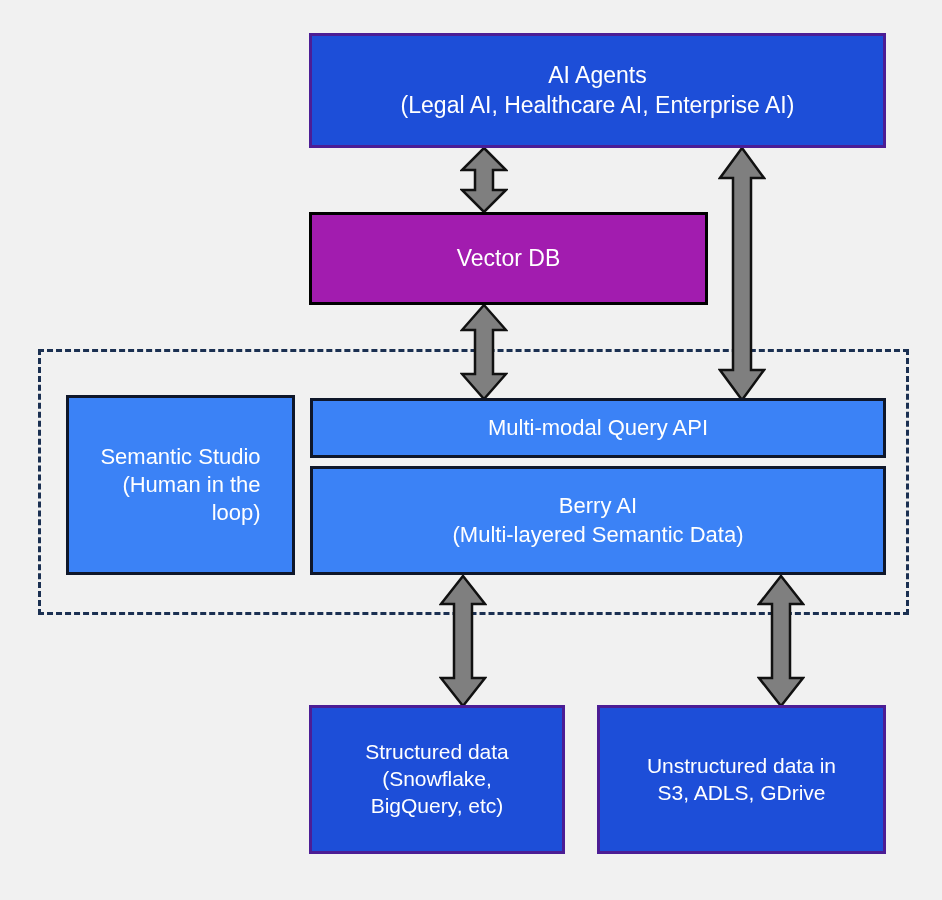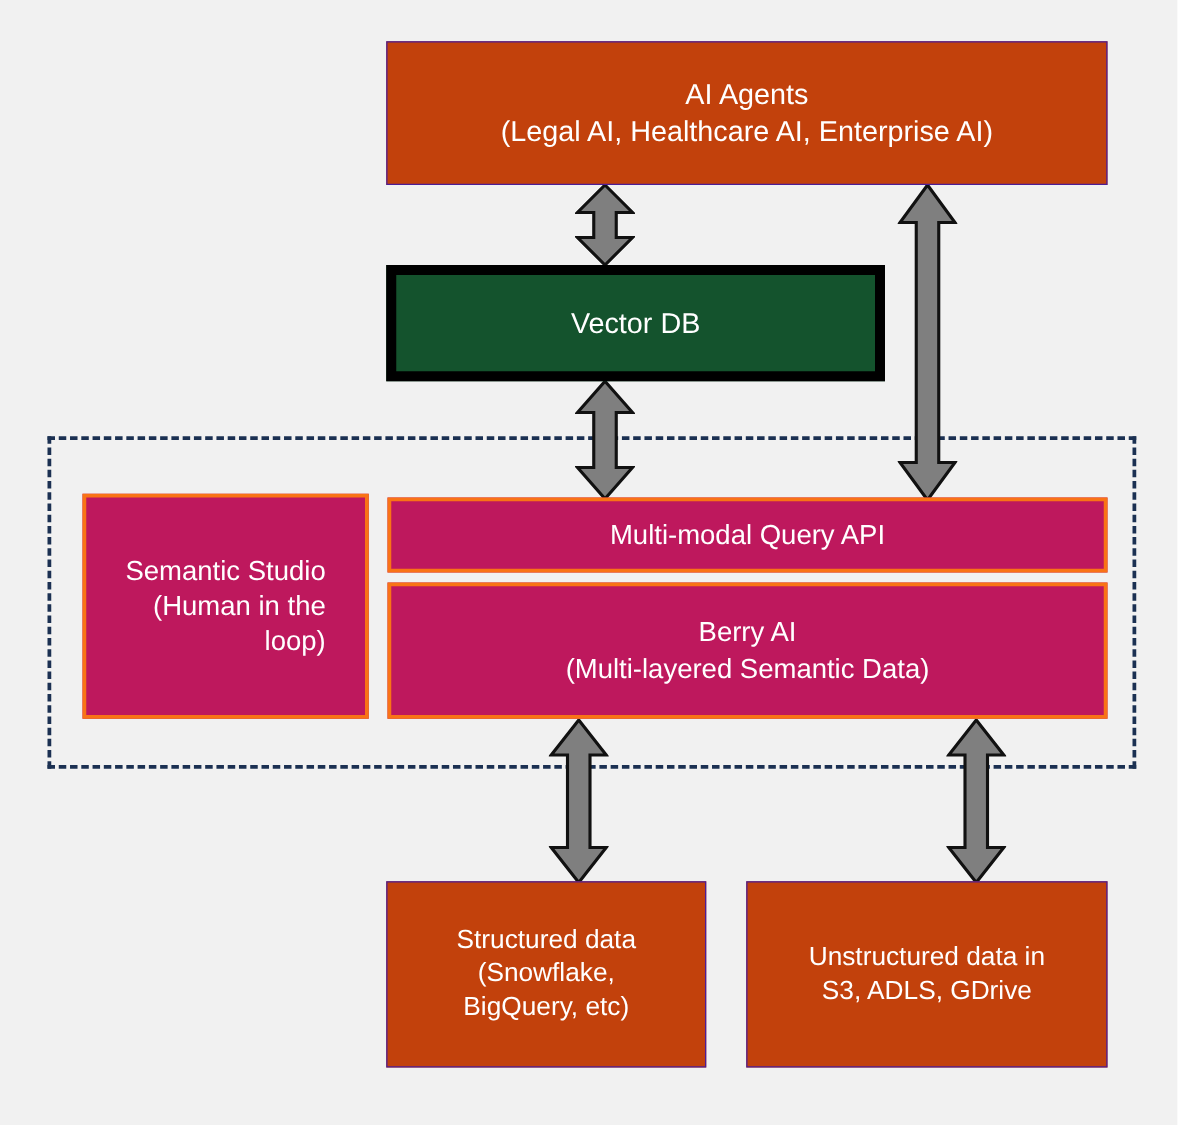--- a/index.html
+++ b/index.html
@@ -26,30 +26,30 @@
     display: flex;
     align-items: center;
     justify-content: center;
     text-align: center;
     color: #ffffff;
     line-height: 1.28;
     white-space: pre-line;
     z-index: 3;
   }
   .node.gray {
-    background: #c2410c;
-    border: 1px solid #4c1d95;
+    background: #1d4ed8;
+    border: 3px solid #4c1d95;
   }
   .node.gray-navy {
-    background: #14532d;
-    border: 8px solid #000000;
+    background: #a21caf;
+    border: 3px solid #000000;
   }
   .node.blue {
-    background: #be185d;
-    border: 3px solid #f97316;
+    background: #3b82f6;
+    border: 3px solid #0f172a;
   }
 
   
   .platform {
     position: absolute;
     box-sizing: border-box;
     border: 3px dashed #1b3052;
     background: transparent;
     z-index: 1;
   }

